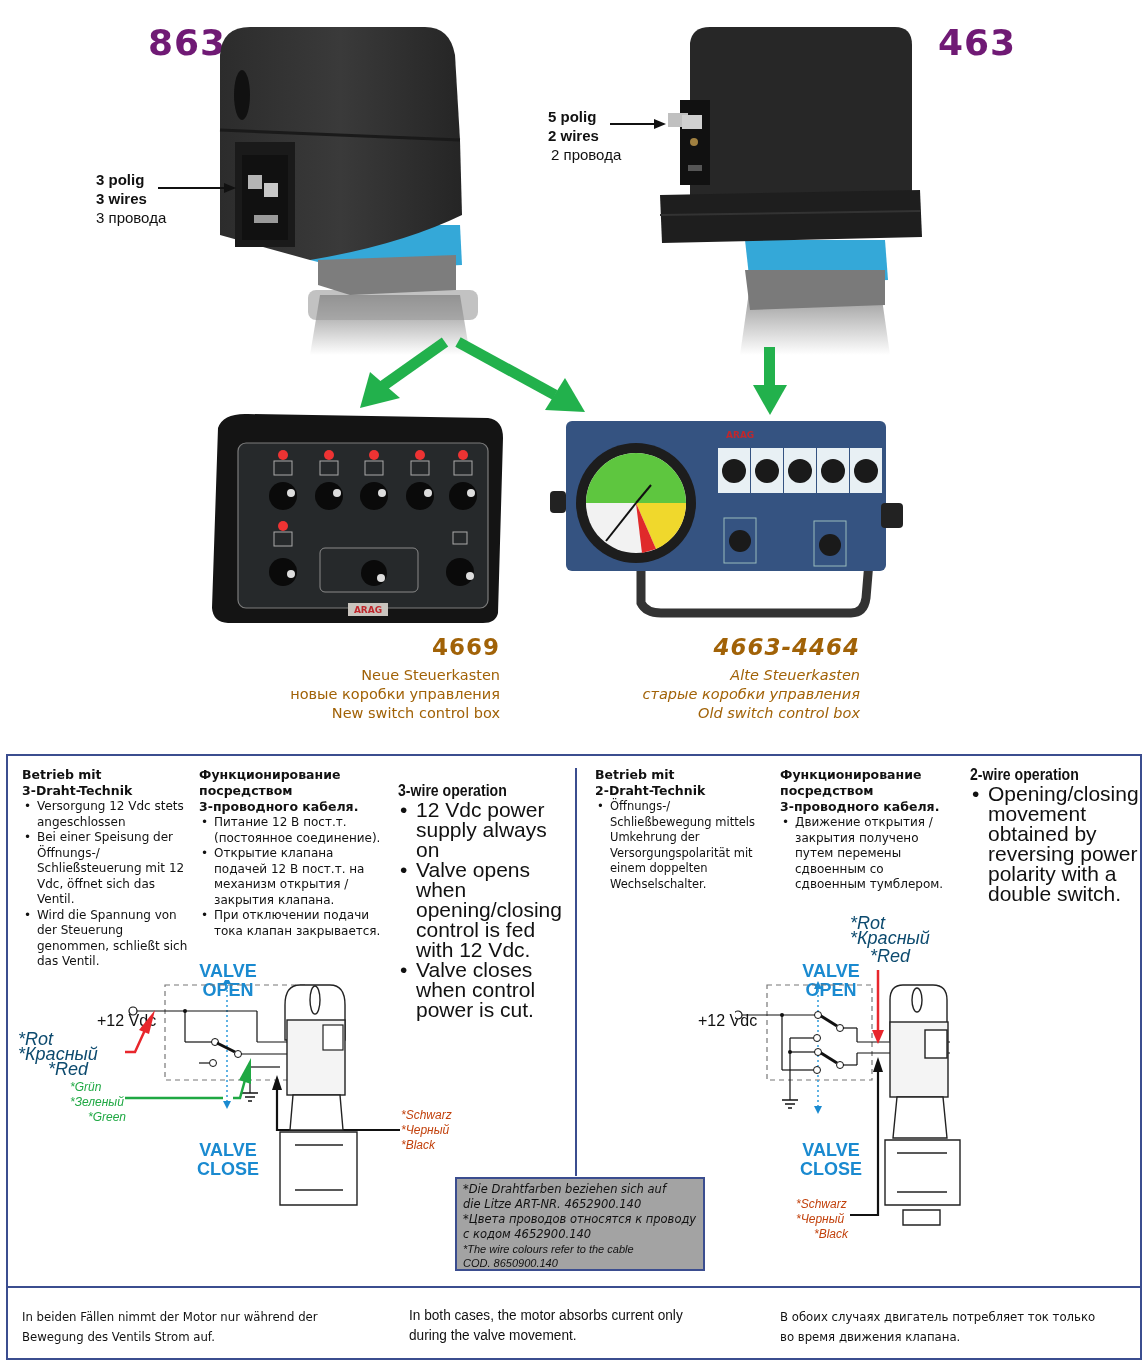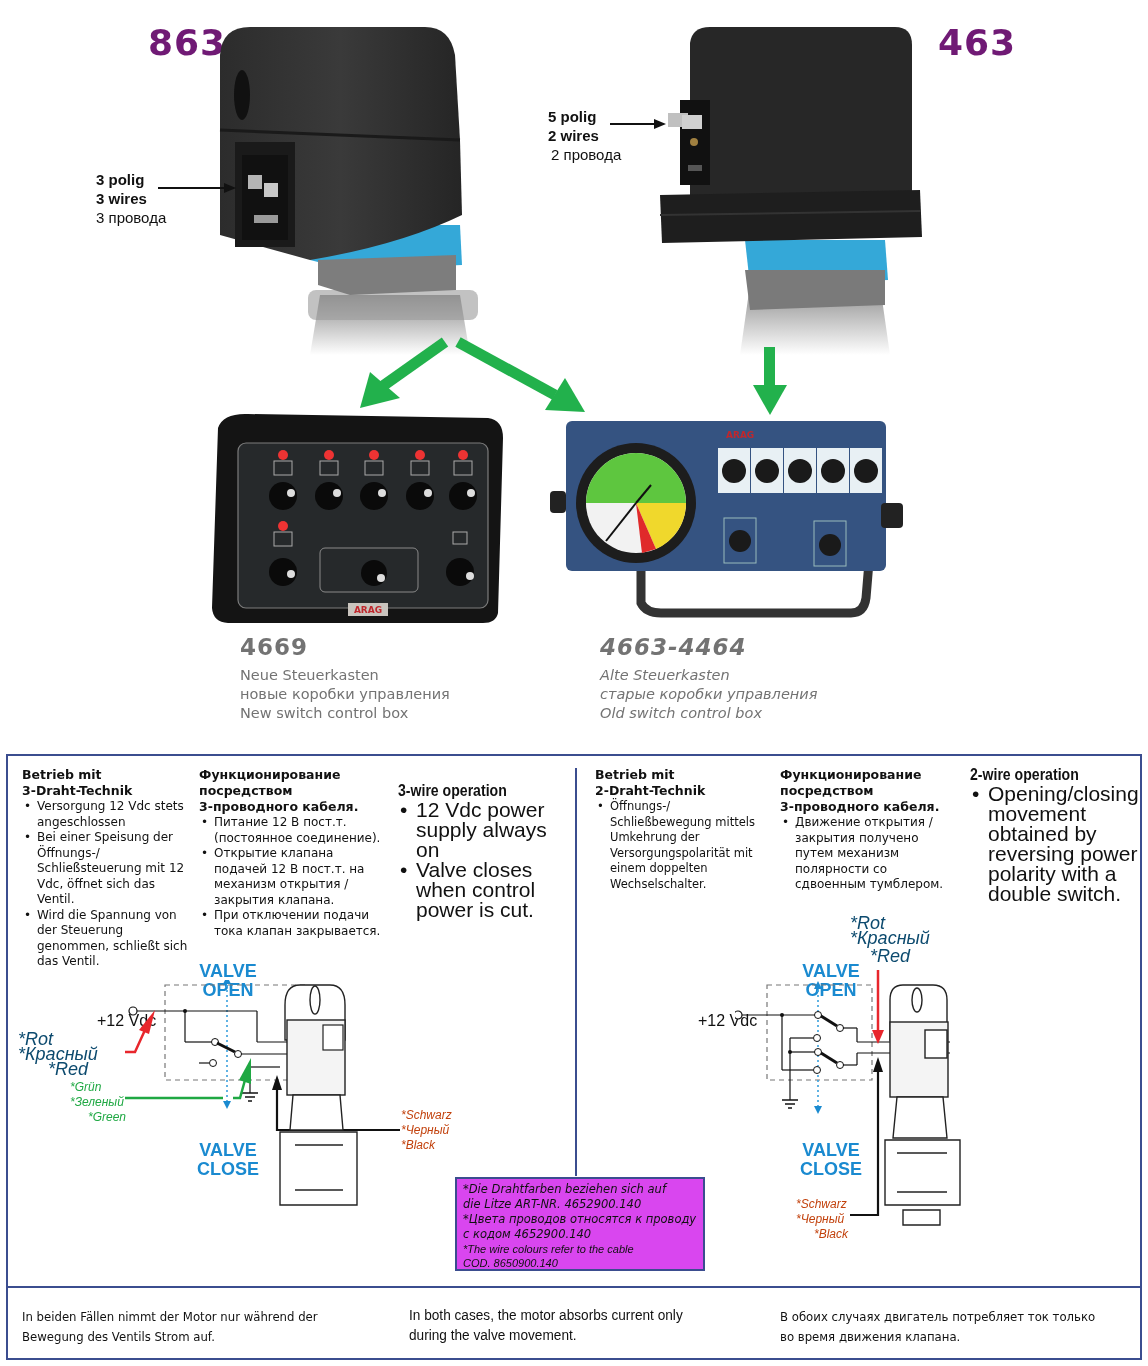--- a/index.html
+++ b/index.html
@@ -5,21 +5,21 @@
   * { box-sizing: border-box; margin: 0; padding: 0; }
   html, body { width: 1148px; height: 1366px; background: #ffffff; overflow: hidden; }
   body { position: relative; font-family: "DejaVu Sans", sans-serif; color: #111; }
   .abs { position: absolute; }
 
   
   .model-num { font-family: "DejaVu Sans", sans-serif; font-size: 36px; font-weight: bold; color: #701a75; letter-spacing: 1px; }
   .wire-label { font-family: "Liberation Sans", sans-serif; font-size: 15px; line-height: 19px; color: #111; }
   .wire-label b { font-weight: bold; }
 
-  .box-caption { text-align: left; font-family: "DejaVu Sans", sans-serif; color: #737373; }
+  .box-caption { text-align: right; font-family: "DejaVu Sans", sans-serif; color: #a16207; }
   .box-caption .num { font-size: 23px; font-weight: bold; letter-spacing: 1px; margin-bottom: 6px; }
   .box-caption .line { font-size: 14.5px; line-height: 19px; }
 
   
   .frame { position: absolute; left: 6px; top: 754px; width: 1136px; height: 606px; border: 2px solid #3b4d8f; }
   .hdivider { position: absolute; left: 6px; top: 1286px; width: 1136px; height: 2px; background: #3b4d8f; }
   .vdivider { position: absolute; left: 575px; top: 768px; width: 2px; height: 408px; background: #3b4d8f; }
 
   .col-h { font-family: "DejaVu Sans", sans-serif; font-weight: bold; font-size: 12.5px; line-height: 16px; }
   .col-list { list-style: none; font-family: "DejaVu Sans", sans-serif; font-size: 12px; line-height: 15.5px; }
@@ -29,21 +29,21 @@
   .en-list { list-style: none; font-family: "Liberation Sans", sans-serif; font-size: 21px; line-height: 20px; }
   .en-list li { position: relative; padding-left: 18px; }
   .en-list li::before { content: "•"; position: absolute; left: 2px; top: 0; }
 
   .valve-lbl { font-family: "Liberation Sans", sans-serif; font-weight: bold; color: #1a8ad0; font-size: 18px; line-height: 19px; text-align: center; }
   .red-lbl { font-family: "Liberation Sans", sans-serif; font-style: italic; color: #0c4a6e; font-size: 18px; line-height: 15px; }
   .green-lbl { font-family: "Liberation Sans", sans-serif; font-style: italic; color: #1fa843; font-size: 12px; line-height: 15px; }
   .black-lbl { font-family: "Liberation Sans", sans-serif; font-style: italic; color: #c2410c; font-size: 12px; line-height: 15px; }
   .vdc { font-family: "Liberation Sans", sans-serif; font-size: 16px; color: #111; }
 
-  .note-box { position: absolute; left: 455px; top: 1177px; width: 250px; height: 94px; border: 2px solid #3b4d8f; background: #d946ef; padding: 3px 6px; font-style: italic; font-size: 11.5px; line-height: 15px; font-family: "DejaVu Sans", sans-serif; }
+  .note-box { position: absolute; left: 455px; top: 1177px; width: 250px; height: 94px; border: 2px solid #3b4d8f; background: #a3a3a3; padding: 3px 6px; font-style: italic; font-size: 11.5px; line-height: 15px; font-family: "DejaVu Sans", sans-serif; }
   .note-box .en { font-family: "Liberation Sans", sans-serif; font-size: 11px; line-height: 14px; }
 
   .footer-txt { font-family: "DejaVu Sans", sans-serif; font-size: 13px; line-height: 20px; transform: scaleX(0.9); transform-origin: left; }
   .footer-en { font-family: "Liberation Sans", sans-serif; font-size: 15.5px; line-height: 20px; transform: scaleX(0.88); transform-origin: left; }
 </style>
 </head>
 <body>
 
 <div class="abs model-num" style="left:148px; top:22px;">863</div>
 <div class="abs model-num" style="left:938px; top:22px;">463</div>
@@ -250,20 +250,21 @@
     <li>Питание 12 В пост.т. (постоянное соединение).</li>
     <li>Открытие клапана подачей 12 В пост.т. на механизм открытия / закрытия клапана.</li>
     <li>При отключении подачи тока клапан закрывается.</li>
   </ul>
 </div>
 
 <div class="abs" style="left:398px; top:765px; width:170px;margin-top:16px;">
   <div class="en-h">3-wire operation</div>
   <ul class="en-list">
     <li>12 Vdc power supply always on</li>
+    <li>Valve opens when opening/closing control is fed with 12 Vdc.</li>
     <li>Valve closes when control power is cut.</li>
   </ul>
 </div>
 
 <div class="abs" style="left:595px; top:767px; width:180px;">
   <div class="col-h">
     <div>Betrieb mit</div>
     <div>2-Draht-Technik</div>
   </div>
   <ul class="col-list" style="font-size:11.5px;">
@@ -271,21 +272,21 @@
   </ul>
 </div>
 
 <div class="abs" style="left:780px; top:767px; width:170px;">
   <div class="col-h">
     <div>Функционирование</div>
     <div>посредством</div>
     <div>3-проводного кабеля.</div>
   </div>
   <ul class="col-list">
-    <li>Движение открытия / закрытия получено путем механизм полярности со сдвоенным тумблером.</li>
+    <li>Движение открытия / закрытия получено путем перемены сдвоенным со сдвоенным тумблером.</li>
   </ul>
 </div>
 
 <div class="abs" style="left:970px; top:765px; width:168px;">
   <div class="en-h">2-wire operation</div>
   <ul class="en-list">
     <li>Opening/closing movement obtained by reversing power polarity with a double switch.</li>
   </ul>
 </div>
 

